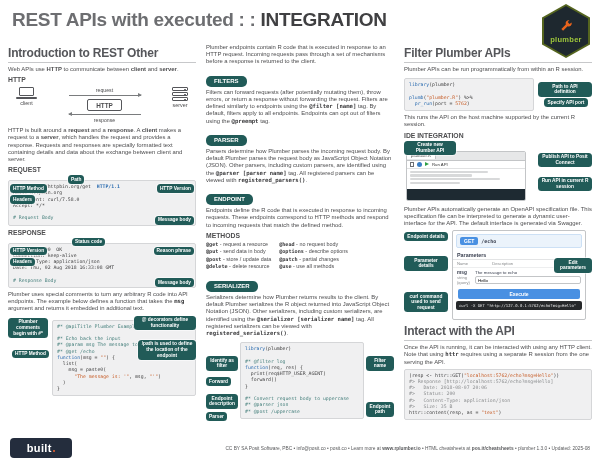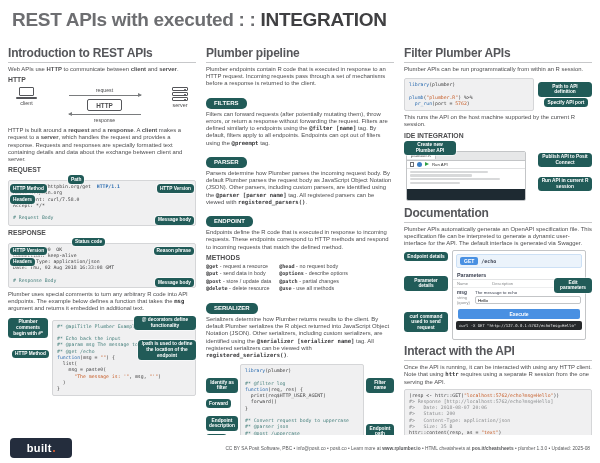--- a/index.html
+++ b/index.html
@@ -114,26 +114,34 @@
   .footer-text { font-size:4.8px; color:#58595B; text-align:right; }
   .footer-text .s-b { font-weight:bold; }
 </style>
 </head>
 <body>
 
 <div class="page">
 
   <header class="header">
     <h1 class="title"><span>REST APIs with executed : : </span><b>INTEGRATION</b></h1>
+    <div class="hex">
+      <div class="hex-in">
+        <svg width="16" height="14" viewBox="0 0 24 24">
+          <path d="M21.7 6.1a5.2 5.2 0 0 1-7 6.2L7 20 4 17l7.7-7.7a5.2 5.2 0 0 1 6.2-7l-3 3 3.1 3.1 3.7-2.3z" fill="#E8631C"></path>
+        </svg>
+        <div class="hex-text">plumber</div>
+      </div>
+    </div>
   </header>
 
   <main class="cols">
 
     <section class="col">
-      <h2 class="sec-title">Introduction to REST APIs</h2>
+      <h2 class="sec-title">Introduction to REST Other</h2>
       <p class="p"><span>Web APIs use </span><span class="s-b">HTTP</span><span> to communicate between </span><span class="s-b">client</span><span> and </span><span class="s-b">server</span><span>.</span></p>
       <div class="sub">HTTP</div>
 
       <div class="diagram">
         <div>
           <div class="laptop">
               <div class="scr"></div>
               <div class="base"></div>
             </div>
           <div class="dg-label">client</div>
@@ -207,21 +215,20 @@
             <div class="cl"><span>}</span></div>
           </div>
         <span class="badge b-abs" style="top:2px;left:0;width:40px">Plumber comments begin with #*</span>
         <span class="badge b-abs" style="top:34px;left:4px">HTTP Method</span>
         <span class="badge b-abs" style="top:0;right:0;width:62px">@ decorators define functionality</span>
         <span class="badge b-abs" style="top:24px;right:0;width:58px">/path is used to define the location of the endpoint</span>
       </div>
     </section>
 
     <section class="col">
-      <h2 class="sec-title">Plumber pipeline</h2>
       <p class="p">Plumber endpoints contain R code that is executed in response to an HTTP request. Incoming requests pass through a set of mechanisms before a response is returned to the client.</p>
 
       <span class="badge pill">FILTERS</span>
       <p class="p"><span>Filters can forward requests (after potentially mutating them), throw errors, or return a response without forwarding the request. Filters are defined similarly to endpoints using the </span><span class="s-mono">@filter [name]</span><span> tag. By default, filters apply to all endpoints. Endpoints can opt out of filters using the </span><span class="s-mono">@preempt</span><span> tag.</span></p>
 
       <span class="badge pill">PARSER</span>
       <p class="p"><span>Parsers determine how Plumber parses the incoming request body. By default Plumber parses the request body as JavaScript Object Notation (JSON). Other parsers, including custom parsers, are identified using the </span><span class="s-mono">@parser [parser name]</span><span> tag. All registered parsers can be viewed with </span><span class="s-mono">registered_parsers()</span><span>.</span></p>
 
       <span class="badge pill">ENDPOINT</span>
       <p class="p">Endpoints define the R code that is executed in response to incoming requests. These endpoints correspond to HTTP methods and respond to incoming requests that match the defined method.</p>
@@ -302,21 +309,20 @@
           <div class="ide-code">
             <div class="ide-line" style="width:70%"></div>
             <div class="ide-line" style="width:55%"></div>
             <div class="ide-line" style="width:80%"></div>
             <div class="ide-line" style="width:45%"></div>
           </div>
           <div class="ide-console"></div>
         </div>
       </div>
 
-      <h2 class="sec-title">Documentation</h2>
       <p class="p">Plumber APIs automatically generate an OpenAPI specification file. This specification file can be interpreted to generate a dynamic user-interface for the API. The default interface is generated via Swagger.</p>
 
       <div class="doc-wrap">
         <span class="badge b-abs" style="top:2px;left:0;width:44px">Endpoint details</span>
         <span class="badge b-abs" style="top:26px;left:0;width:44px">Parameter details</span>
         <span class="badge b-abs" style="top:62px;left:0;width:44px">curl command used to send request</span>
         <span class="badge b-abs" style="top:28px;right:0;width:38px">Edit parameters</span>
         <div class="sw">
           <div class="sw-get-row">
             <span class="sw-chip">GET</span>

